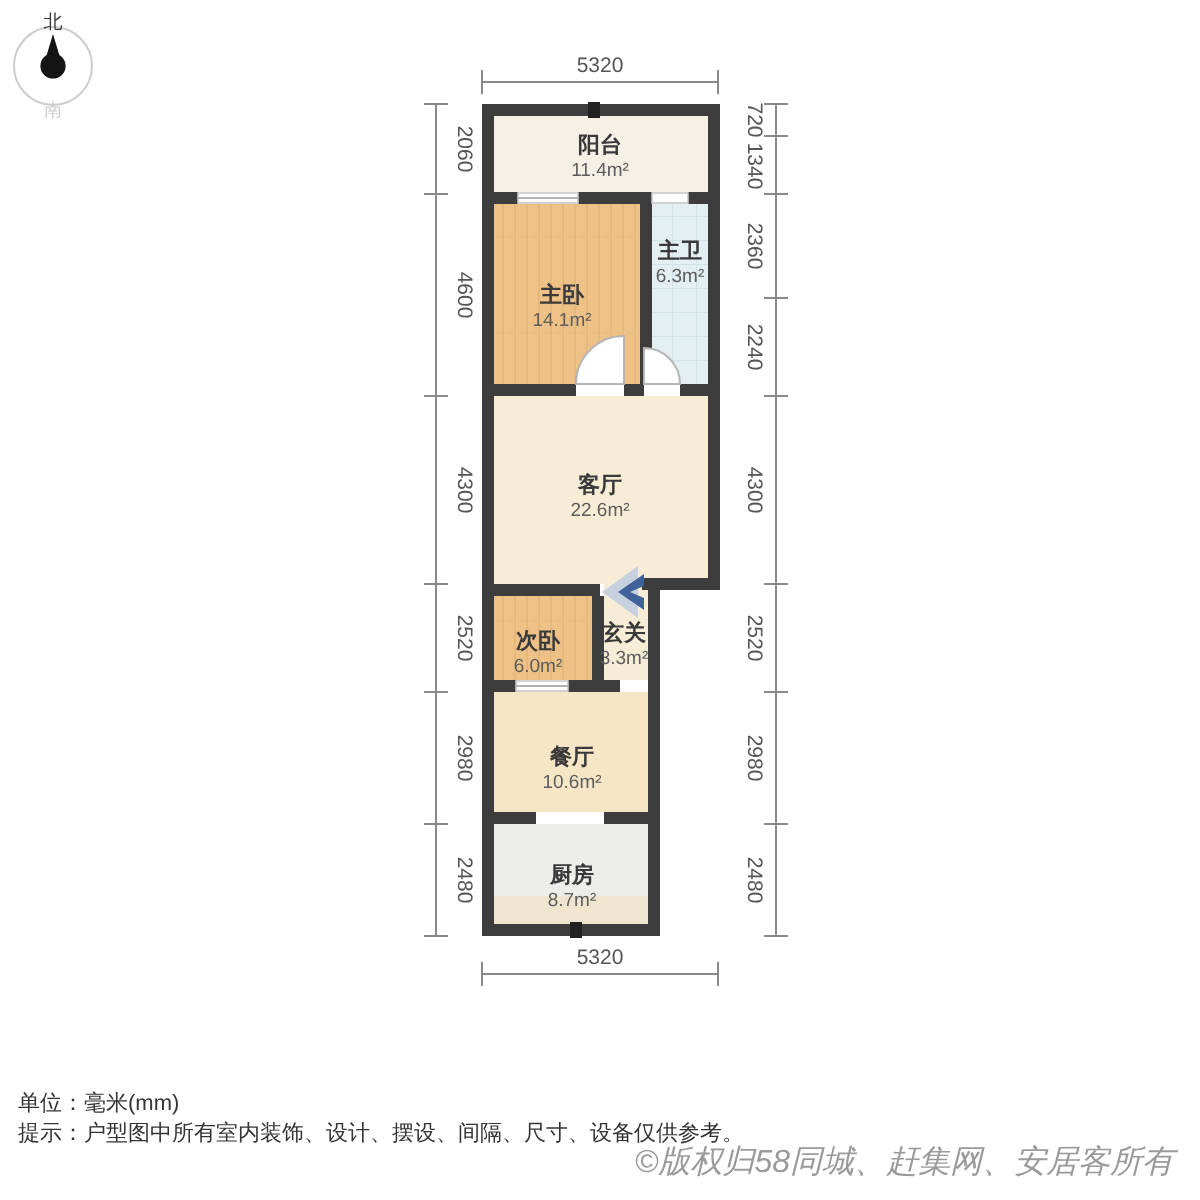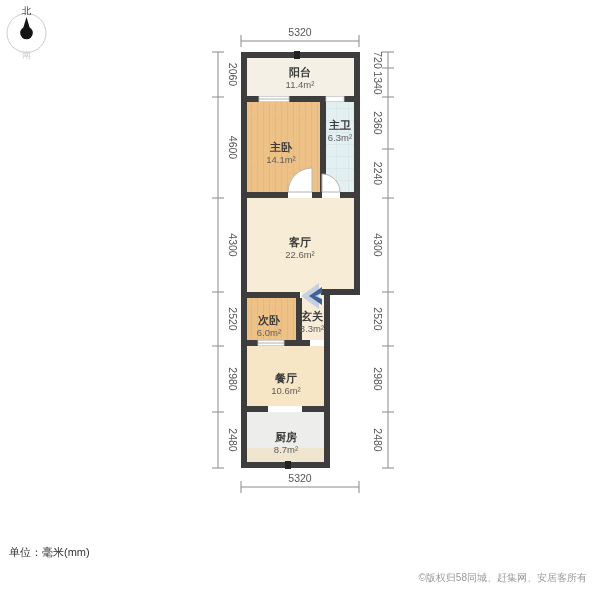--- a/index.html
+++ b/index.html
@@ -16,21 +16,21 @@
   .dim-line{stroke:#8a8a8a;stroke-width:1;}
   .wall{fill:#3d3d3d;}
   .doorleaf{fill:#fdfdfd;stroke:#c6c6c6;stroke-width:0.8;}
   .footer{
     position:absolute;left:9px;top:545px;width:582px;
     font-size:11px;color:#333;line-height:14.5px;
   }
   .footer .row{white-space:nowrap;}
   .copyright{
     position:absolute;right:13px;top:571px;
-    font-size:10px;color:#9a9a9a;
+    font-size:16px;color:#9a9a9a;font-style:italic;
   }
 </style>
 </head>
 <body>
 
 <div id="stage">
 <svg width="600" height="600" viewBox="0 0 600 600">
   <defs>
     <pattern id="wood" patternUnits="userSpaceOnUse" width="6" height="48">
       <rect width="6" height="48" fill="#eec286"></rect>
@@ -176,15 +176,16 @@
     <text class="dim-label" x="374" y="245" text-anchor="middle" transform="rotate(90 374 245)">4300</text>
     <text class="dim-label" x="374" y="319" text-anchor="middle" transform="rotate(90 374 319)">2520</text>
     <text class="dim-label" x="374" y="379" text-anchor="middle" transform="rotate(90 374 379)">2980</text>
     <text class="dim-label" x="374" y="440" text-anchor="middle" transform="rotate(90 374 440)">2480</text>
   </g>
 </svg>
 
   
   <div class="footer">
     <div class="row">单位：毫米(mm)</div>
+    <div class="row">提示：户型图中所有室内装饰、设计、摆设、间隔、尺寸、设备仅供参考。</div>
   </div>
   <div class="copyright">©版权归58同城、赶集网、安居客所有</div>
 </div>
 
 </body></html>

